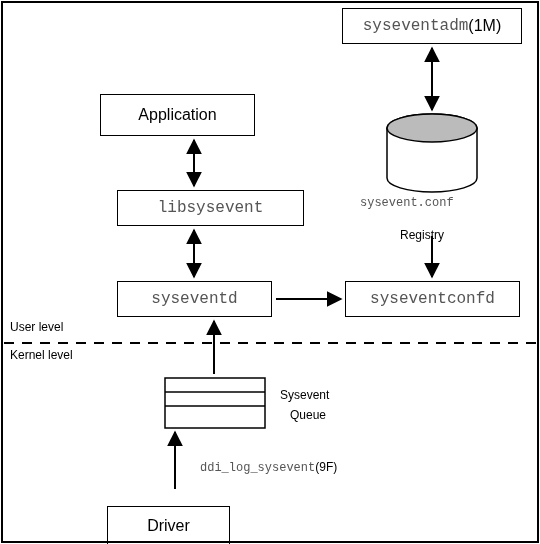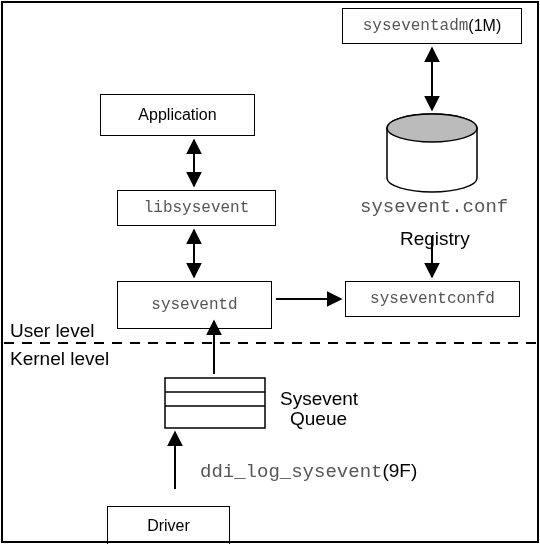--- a/index.html
+++ b/index.html
@@ -18,21 +18,21 @@
     background: #fff;
     display: flex;
     align-items: center;
     justify-content: center;
     font-size: 16px;
     box-sizing: border-box;
   }
   .mono { font-family: "Courier New", monospace; color: #555; }
   .label {
     position: absolute;
-    font-size: 19px;
+    font-size: 12px;
     color: #000;
   }
   svg.overlay {
     position: absolute;
     left: 0; top: 0;
     width: 540px; height: 544px;
     pointer-events: none;
   }
 </style>
 </head>
@@ -40,25 +40,25 @@
 
 <div class="box" style="left:342px; top:8px; width:180px; height:36px;">
   <span class="mono">syseventadm</span>
   <span>(1M)</span>
 </div>
 
 <div class="box" style="left:100px; top:94px; width:155px; height:42px;">
   <span>Application</span>
 </div>
 
-<div class="box" style="left:117px; top:190px; width:159px; height:36px;">
+<div class="box" style="left:117px; top:190px; width:187px; height:36px;">
   <span class="mono">libsysevent</span>
 </div>
 
-<div class="box" style="left:117px; top:281px; width:155px; height:48px;">
+<div class="box" style="left:117px; top:281px; width:155px; height:36px;">
   <span class="mono">syseventd</span>
 </div>
 
 <div class="box" style="left:345px; top:281px; width:175px; height:36px;justify-content:center;">
   <span class="mono">syseventconfd</span>
 </div>
 
 <div class="box" style="left:107px; top:478px; width:123px; height:40px;margin-top:28px;">
   <span>Driver</span>
 </div>

